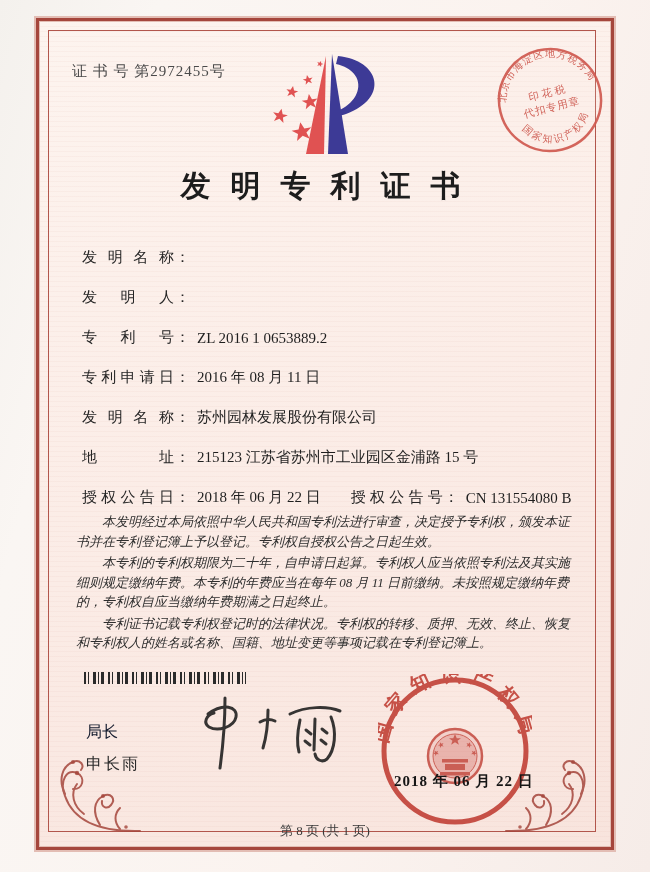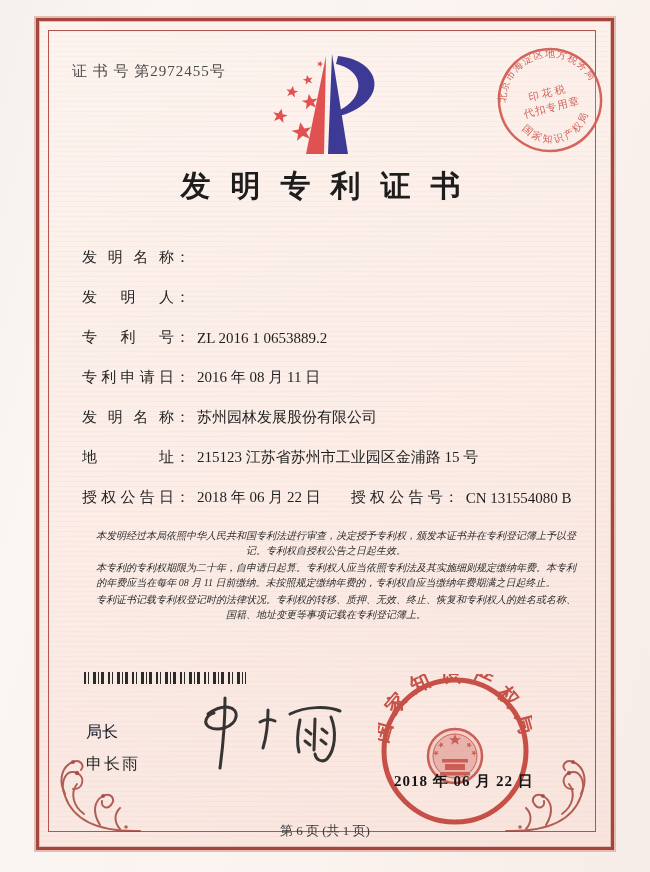--- a/index.html
+++ b/index.html
@@ -40,22 +40,22 @@
   .frow{display:flex;align-items:flex-end;height:21px;margin-bottom:19px;white-space:nowrap;}
   .flabel{
     display:inline-block;width:92px;text-align:justify;text-align-last:justify;
     -moz-text-align-last:justify;color:#262626;
   }
   .fcolon{margin:0 7px 0 1px;color:#262626;}
   .fvalue{color:#1f1f1f;}
   .gaz2{margin-left:30px;}
   
   .body-text{
-    position:absolute;left:76px;top:528px;width:500px;
-    font-size:10px;line-height:1.5;color:#2e2e2e;font-style:italic;text-align:center;
+    position:absolute;left:76px;top:512px;width:500px;
+    font-size:13px;line-height:1.5;color:#2e2e2e;font-style:italic;
   }
   .body-text p{margin:0 0 2px 0;text-indent:2em;}
   
   .barcode{
     position:absolute;left:84px;top:672px;width:162px;height:12px;
     background:repeating-linear-gradient(90deg,
       #2b2b2b 0 2px, transparent 2px 4px,
       #2b2b2b 4px 5px, transparent 5px 9px,
       #2b2b2b 9px 12px, transparent 12px 14px,
       #2b2b2b 14px 15px, transparent 15px 17px,
@@ -235,15 +235,15 @@
       <use href="#st2" transform="translate(91,71) rotate(20) scale(3)" stroke="none"></use>
       <use href="#st2" transform="translate(58,79) rotate(-30) scale(3)" stroke="none"></use>
       <use href="#st2" transform="translate(96,79) rotate(30) scale(3)" stroke="none"></use>
       <rect x="64" y="85" width="26" height="3.5" stroke="none"></rect>
       <rect x="67" y="90" width="20" height="6" stroke="none"></rect>
       <rect x="62" y="98" width="30" height="3.5" stroke="none"></rect>
     </g>
   </svg>
   <div class="seal-date">2018 年 06 月 22 日</div>
 
-  <div class="footer-page">第 6 页 (共 1 页)</div>
+  <div class="footer-page">第 8 页 (共 1 页)</div>
 
 </div>
 
 </body></html>

